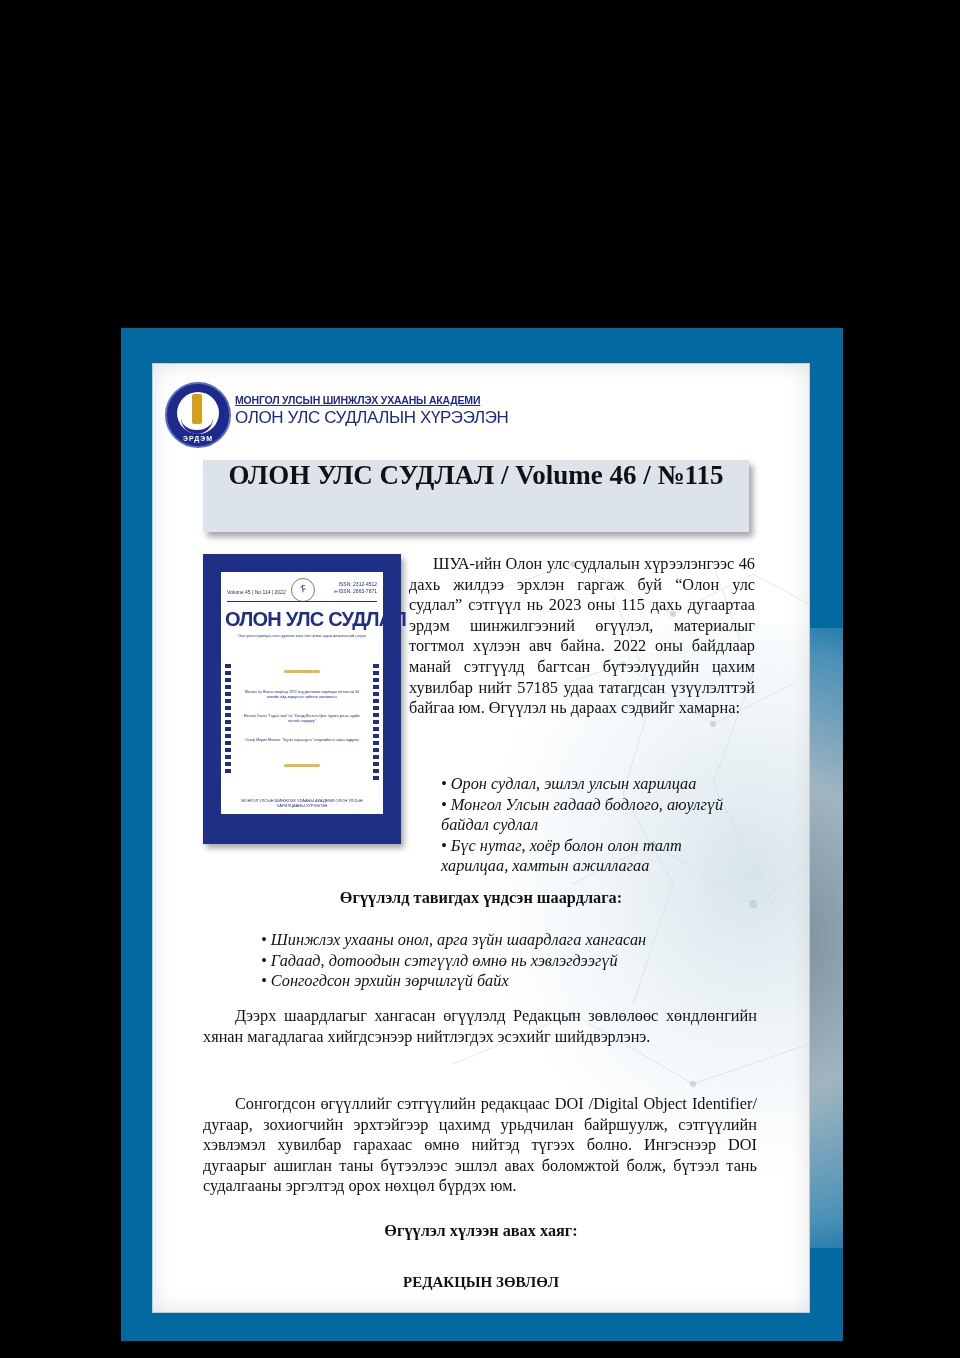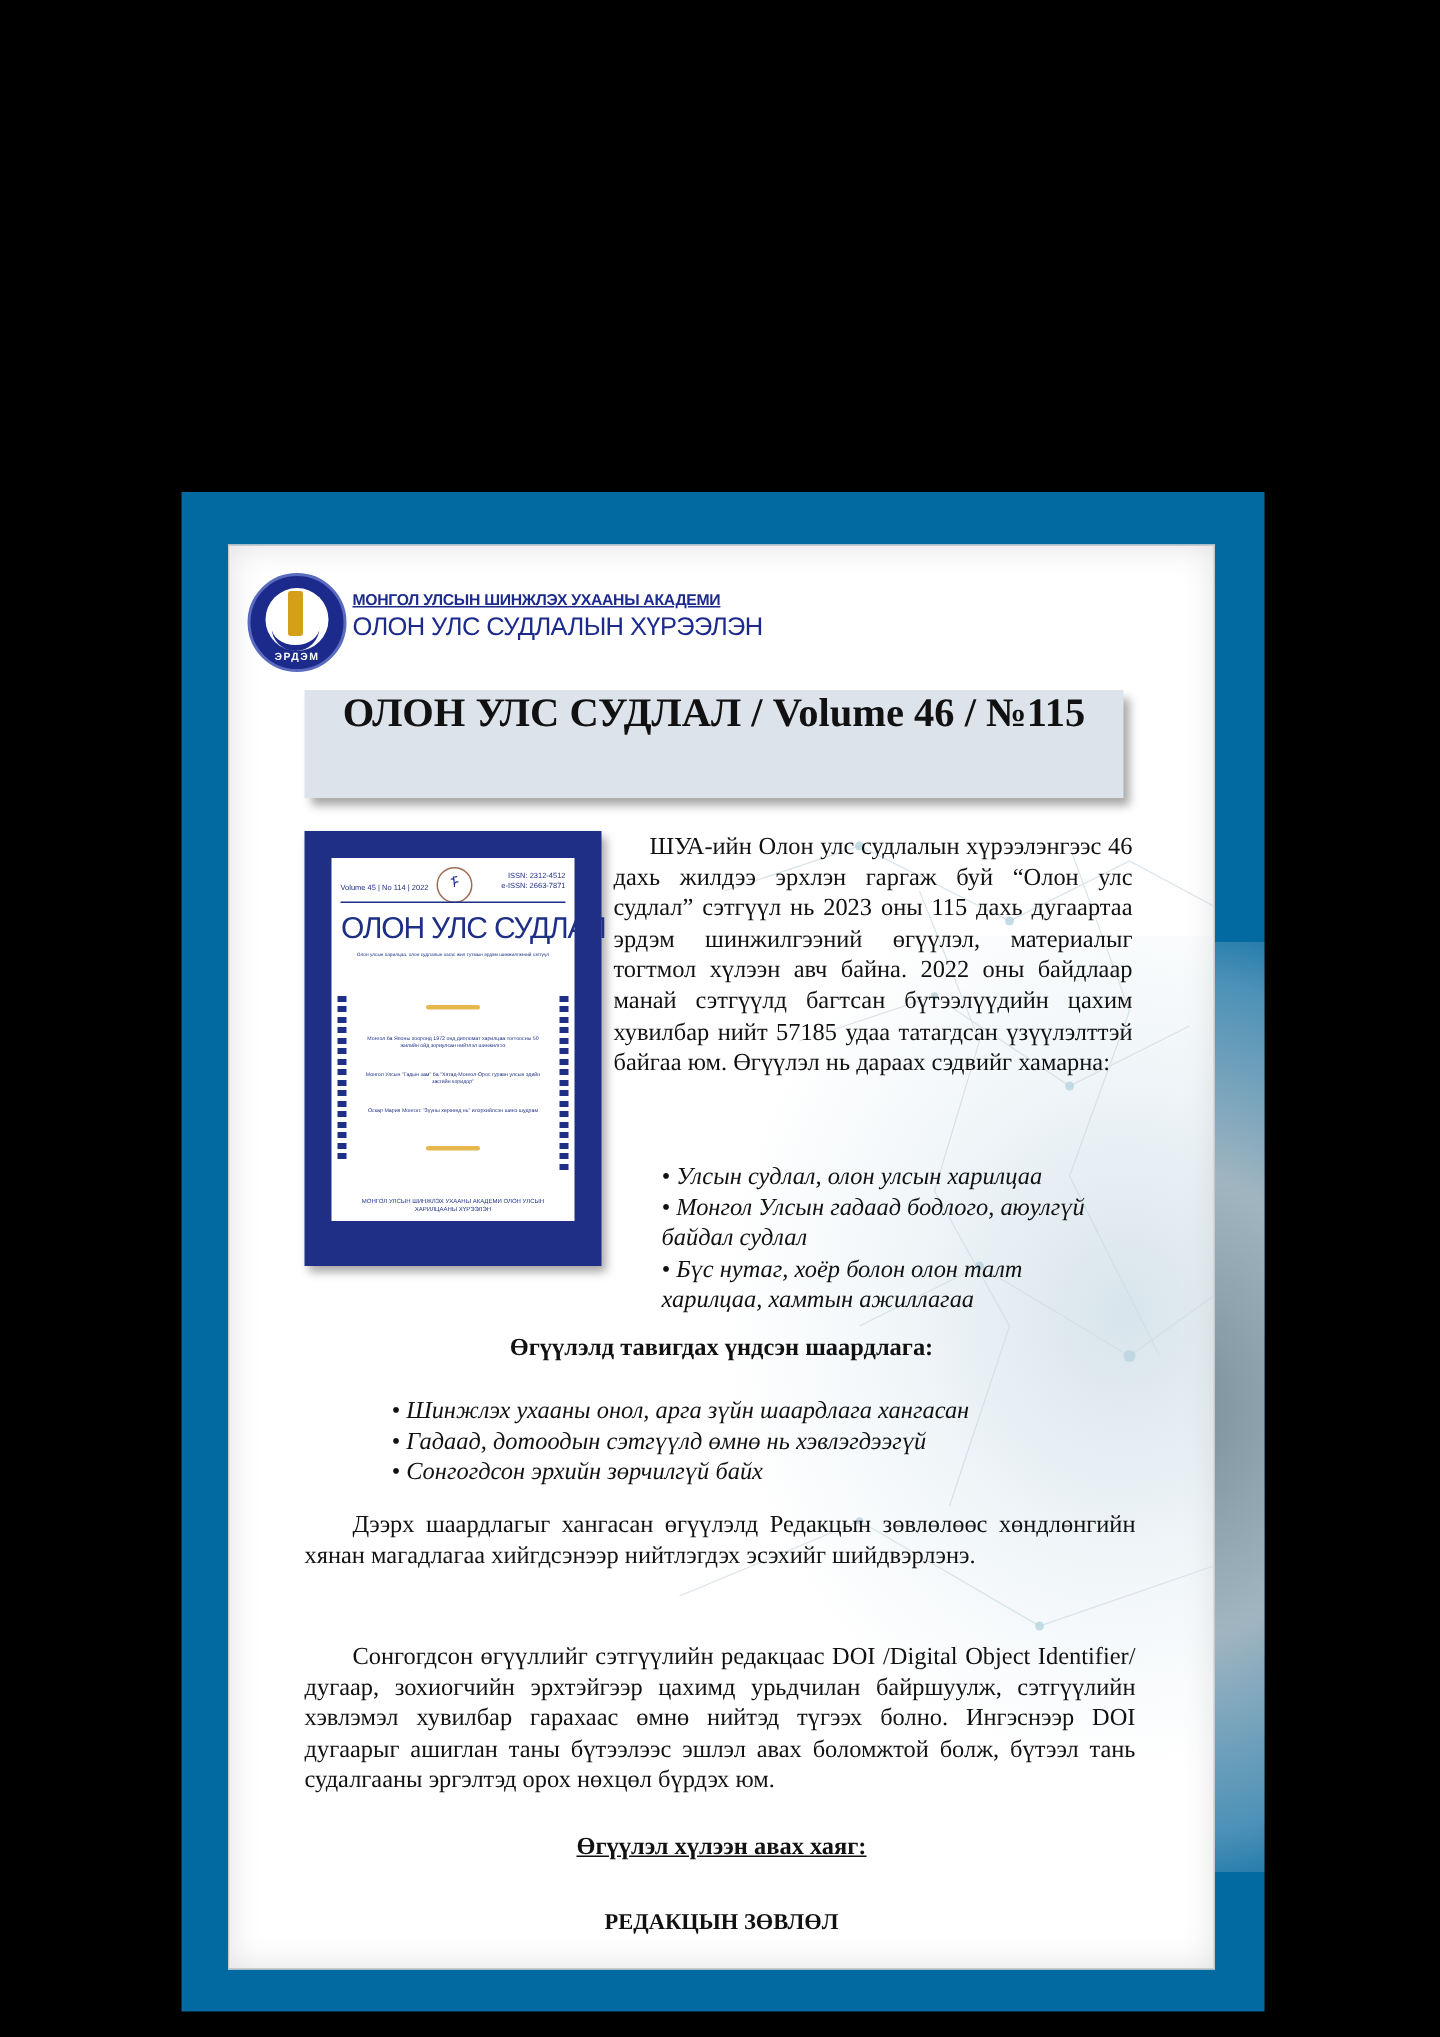--- a/index.html
+++ b/index.html
@@ -21,32 +21,32 @@
   .org2 { position:absolute; left:82px; top:44px; font-family:"Liberation Sans", sans-serif; font-size:17px; color:#1c2a8c; letter-spacing:-0.4px; }
   .titlebar { position:absolute; left:50px; top:96px; width:546px; height:72px; background:#dde3eb;
     box-shadow: 4px 5px 6px rgba(0,0,0,0.35); display:flex; align-items:flex-start; justify-content:center; }
   .titlebar span { font-size:27px; font-weight:bold; color:#111; }
   .cover { position:absolute; left:50px; top:190px; width:198px; height:290px; background:#1e2f85; box-shadow:3px 4px 6px rgba(0,0,0,0.35); }
   .cover .page { position:absolute; left:18px; top:18px; width:162px; height:242px; background:#fff; }
   .cover .vol { position:absolute; left:6px; top:17px; font-family:"Liberation Sans", sans-serif; font-size:5px; color:#1e2f85; }
   .cover .issn { position:absolute; right:6px; top:9px; font-family:"Liberation Sans", sans-serif; font-size:5px; color:#1e2f85; text-align:right; line-height:7px; }
   .cover .emblem { position:absolute; left:70px; top:6px; width:22px; height:22px; border-radius:50%; border:1.5px solid #a06c55; color:#1e2f85; font-size:10px; text-align:center; line-height:22px; }
   .cover .hline { position:absolute; left:6px; top:29px; width:150px; height:1px; background:#1e2f85; }
-  .cover .ctitle { position:absolute; left:0; top:36px; width:189px; text-align:center; font-family:"Liberation Sans", sans-serif; font-weight:normal; font-size:20px; color:#1e2f85; letter-spacing:-0.8px; }
+  .cover .ctitle { position:absolute; left:0; top:36px; width:189px; text-align:center; font-family:"Liberation Sans", sans-serif; font-weight:bold; font-size:20px; color:#1e2f85; letter-spacing:-0.8px; }
   .cover .csub { position:absolute; left:4px; top:62px; width:154px; text-align:center; font-family:"Liberation Sans", sans-serif; font-size:3.2px; color:#1e2f85; }
   .cover .orn { position:absolute; left:63px; width:36px; height:3px; background:#e6b74a; border-radius:2px; }
   .cover .art { position:absolute; left:20px; width:122px; text-align:center; font-family:"Liberation Sans", sans-serif; font-size:3.5px; color:#1e2f85; line-height:5px; }
   .cover .mong { position:absolute; width:6px; background:repeating-linear-gradient(180deg,#1e2f85 0 4px, transparent 4px 7px); }
   .cover .foot { position:absolute; left:20px; top:226px; width:122px; text-align:center; font-family:"Liberation Sans", sans-serif; font-size:4px; color:#1e2f85; }
   .intro { position:absolute; left:256px; top:190px; width:346px; font-size:16.3px; line-height:20.6px; color:#111; text-align:justify; text-indent:24px; }
   .topics { position:absolute; left:288px; top:410px; width:300px; font-size:16.3px; line-height:20.6px; font-style:italic; color:#111; }
   .req-title { position:absolute; left:0; top:524px; width:656px; text-align:center; font-size:16.3px; font-weight:bold; color:#111; }
   .req-list { position:absolute; left:108px; top:566px; width:480px; font-size:16.3px; line-height:20.6px; font-style:italic; color:#111; }
   .para { position:absolute; left:50px; width:554px; font-size:16.3px; line-height:20.6px; color:#111; text-align:justify; text-indent:32px; }
-  .contact { position:absolute; left:0; top:857px; width:656px; text-align:center; font-size:16.3px; color:#111; line-height:20px;text-decoration:underline; }
+  .contact { position:absolute; left:0; top:857px; width:656px; text-align:center; font-size:16.3px; color:#111; line-height:20px; }
   .contact .lbl { font-weight:bold; }
   .contact .mail { font-weight:bold; font-style:italic; }
   .sign { position:absolute; left:0; top:910px; width:656px; text-align:center; font-size:15px; font-weight:bold; color:#111; }
 </style>
 </head>
 <body>
 
 <div class="panel">
   <div class="globe"></div>
 
@@ -104,21 +104,21 @@
         <div class="art" style="top:142px;">Монгол Улсын "Гадын зам" ба "Хятад-Монгол-Орос гуравн улсын эдийн засгийн коридор"</div>
         <div class="art" style="top:166px;">Оскар Мария Монгол: "Зүүны хөрөөнд нь" илэрхийлсэн шинэ шудрам</div>
         <div class="orn" style="top:192px;"></div>
         <div class="foot">МОНГОЛ УЛСЫН ШИНЖЛЭХ УХААНЫ АКАДЕМИ ОЛОН УЛСЫН ХАРИЛЦААНЫ ХҮРЭЭЛЭН</div>
       </div>
     </div>
 
     <div class="intro">ШУА-ийн Олон улс судлалын хүрээлэнгээс 46 дахь жилдээ эрхлэн гаргаж буй “Олон улс судлал” сэтгүүл нь 2023 оны 115 дахь дугаартаа эрдэм шинжилгээний өгүүлэл, материалыг тогтмол хүлээн авч байна. 2022 оны байдлаар манай сэтгүүлд багтсан бүтээлүүдийн цахим хувилбар нийт 57185 удаа татагдсан үзүүлэлттэй байгаа юм. Өгүүлэл нь дараах сэдвийг хамарна:</div>
 
     <div class="topics">
-      <div>• Улсын судлал, олон улсын харилцаа</div>
+      <div>• Орон судлал, эшлэл улсын харилцаа</div>
       <div>• Монгол Улсын гадаад бодлого, аюулгүй байдал судлал</div>
       <div>• Бүс нутаг, хоёр болон олон талт харилцаа, хамтын ажиллагаа</div>
     </div>
 
     <div class="req-title">Өгүүлэлд тавигдах үндсэн шаардлага:</div>
     <div class="req-list">
       <div>• Шинжлэх ухааны онол, арга зүйн шаардлага хангасан</div>
       <div>• Гадаад, дотоодын сэтгүүлд өмнө нь хэвлэгдээгүй</div>
       <div>• Сонгогдсон эрхийн зөрчилгүй байх</div>
     </div>

